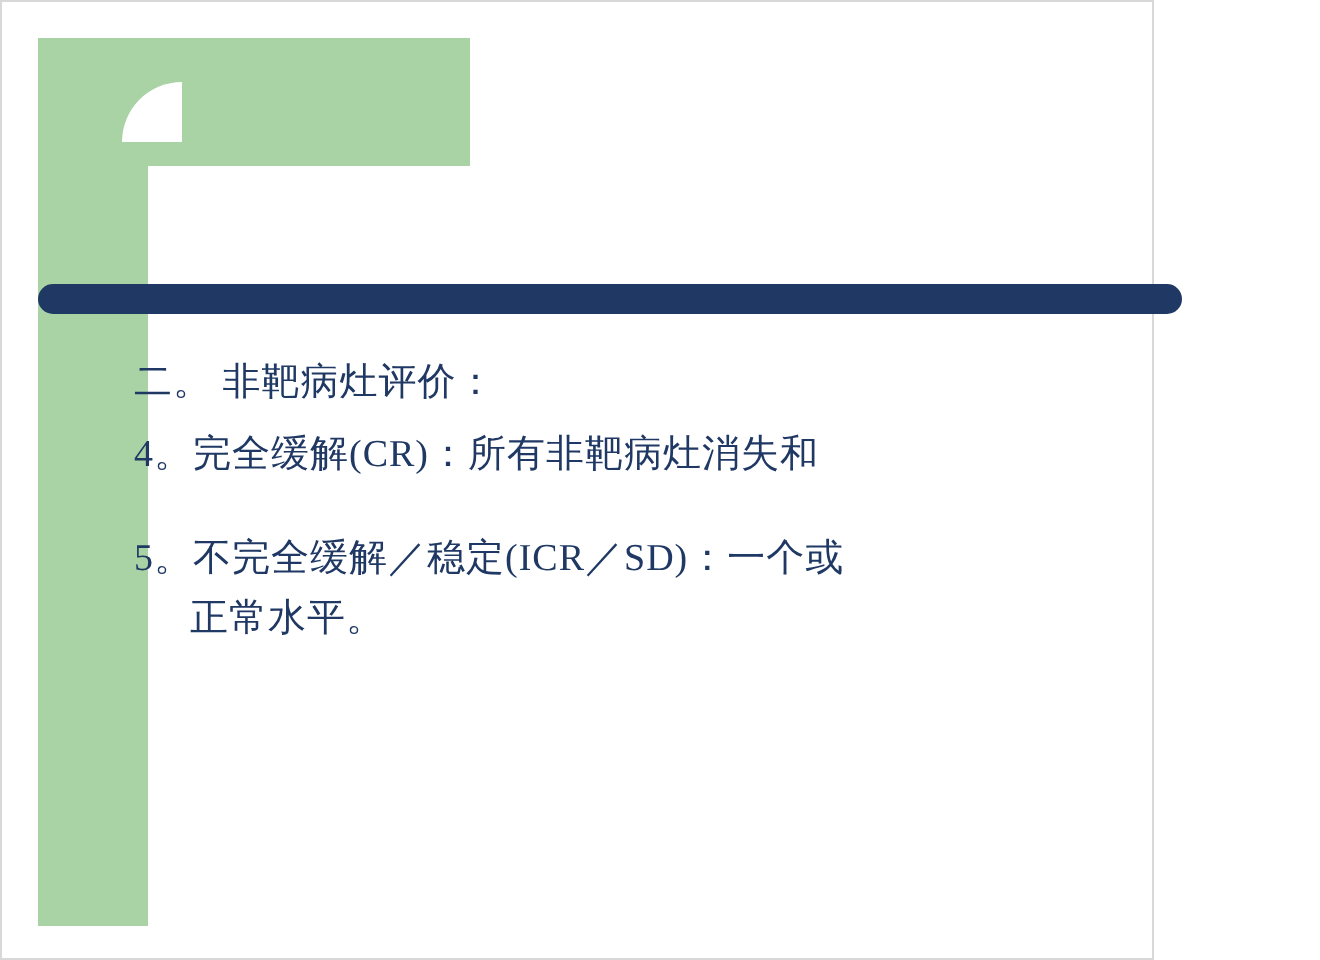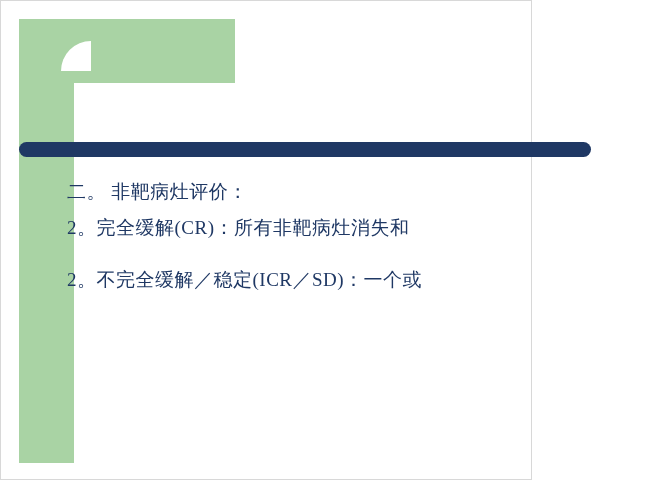--- a/index.html
+++ b/index.html
@@ -8,21 +8,21 @@
   }
   body {
     width: 660px;
     height: 480px;
     background: #ffffff;
     font-family: "Liberation Serif", serif;
     overflow: hidden;
   }
   #slide {
     position: relative;
-    width: 532px;
+    width: 577px;
     height: 480px;
     background: #ffffff;
     box-sizing: border-box;
     border: 1px solid #d8d8d8;
   }
   
   .green-block {
     position: absolute;
     left: 18px;
     top: 18px;
@@ -104,21 +104,22 @@
   <div class="green-corner"></div>
   <div class="green-round"></div>
 
   <div class="navy-bar"></div>
 
   <div class="content">
 
     <div class="heading">二。 非靶病灶评价：</div>
 
     <div class="para">
-      <div class="line">2。完全缓解(CR)：所有非靶病灶消失和</div>
+      <div class="line">4。完全缓解(CR)：所有非靶病灶消失和</div>
     </div>
 
     <div class="para">
-      <div class="line">2。不完全缓解／稳定(ICR／SD)：一个或</div>
+      <div class="line">5。不完全缓解／稳定(ICR／SD)：一个或</div>
+      <div class="line indent">正常水平。</div>
     </div>
 
   </div>
 </div>
 
 </body></html>

